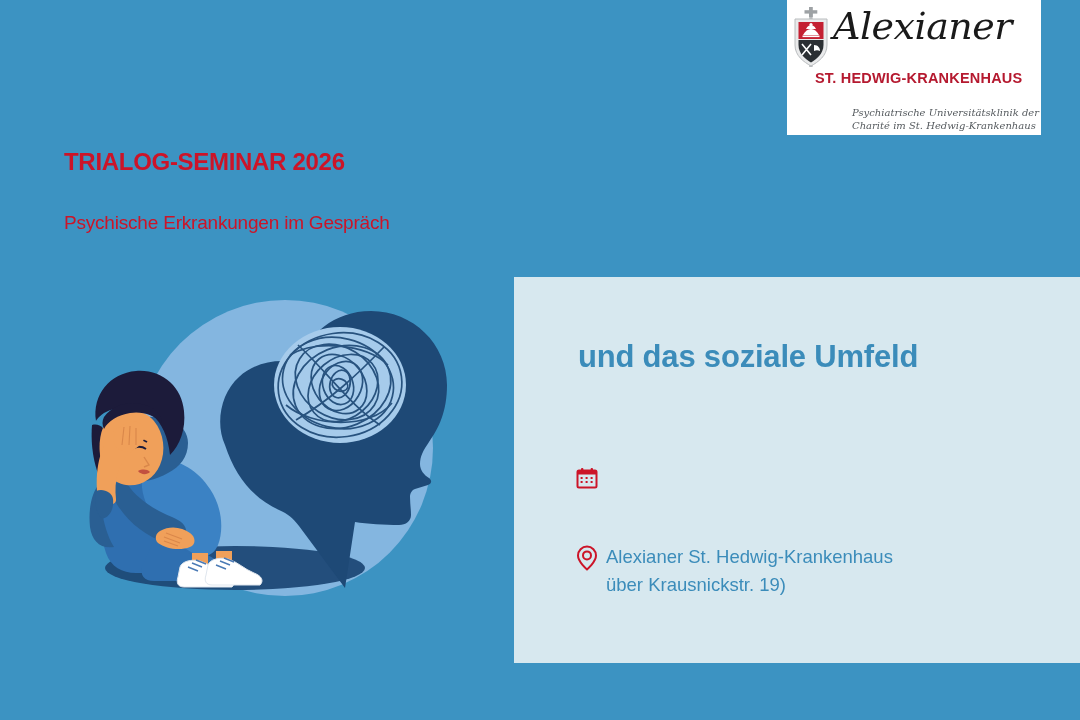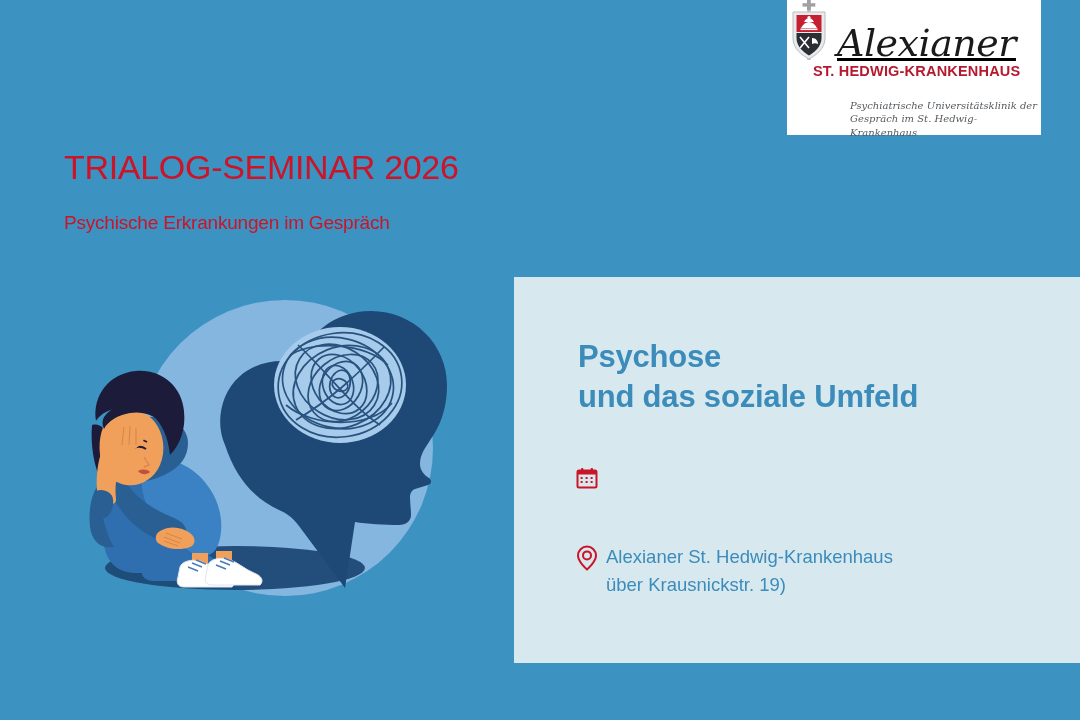--- a/index.html
+++ b/index.html
@@ -14,21 +14,21 @@
   
   .logo-box{
     position:absolute;left:787px;top:0;width:254px;height:135px;
     background:#ffffff;
     display:flex;align-items:center;justify-content:center;
   }
   .logo-inner{
     display:flex;flex-direction:column;align-items:flex-start;
     padding-top:4px;
   }
-  .logo-top{display:flex;align-items:flex-end;gap:6px;text-decoration:underline;}
+  .logo-top{display:flex;align-items:flex-start;gap:0;}
   .crest{width:44px;height:62px;flex:none;}
   .logo-word{
     font-family:"DejaVu Serif", serif;
     font-style:italic;
     font-size:38px;
     color:#1a1a1a;
     letter-spacing:-0.5px;
     line-height:1;
   }
   .logo-sub{
@@ -46,21 +46,21 @@
     font-size:10px;
     color:#555a5e;
     line-height:1.35;
     margin-left:63px;
     margin-top:20px;
   }
 
   
   .title{
     position:absolute;left:64px;top:148px;
-    font-size:34px;font-weight:normal;color:#cc1428;
+    font-size:24px;font-weight:bold;color:#cc1428;
     letter-spacing:-0.3px;
   }
   .subtitle{
     position:absolute;left:64px;top:212px;
     font-size:19px;color:#cc1428;font-weight:normal;
     letter-spacing:-0.2px;
   }
 
   
   .panel{
@@ -110,21 +110,21 @@
         <path d="M9.5 33 h25 v5 c0 9 -7.5 14.5 -12.5 17.5 c-5 -3 -12.5 -8.5 -12.5 -17.5 z" fill="#2b2f33"></path>
 
         <path d="M13 37 l9 11 M22 37 l-9 11" stroke="#ffffff" stroke-width="1.6" fill="none"></path>
         <path d="M25 38 c4 0 6 3 6 6 c-2 -1 -4 -1 -6 0 z" fill="#ffffff"></path>
       </svg>
       <div class="logo-word">Alexianer</div>
     </div>
     <div class="logo-sub">ST. HEDWIG-KRANKENHAUS</div>
     <div class="logo-tag">
       <div>Psychiatrische Universitätsklinik der</div>
-      <div>Gespräch im St. Hedwig-Krankenhaus</div>
+      <div>Charité im St. Hedwig-Krankenhaus</div>
     </div>
   </div>
 </div>
 
 <div class="title">TRIALOG-SEMINAR 2026</div>
 <div class="subtitle">Psychische Erkrankungen im Gespräch</div>
 
 <svg class="illu" viewBox="0 0 460 330">
 
   <circle cx="245" cy="163" r="148" fill="#84b6e0"></circle>
@@ -214,21 +214,20 @@
       <path d="M84 142 l-2 18 M90 141 l-1 19 M96 143 l0 17"></path>
     </g>
 
     <path d="M56 206 c-2 12 0 22 6 28 c8 -2 12 -10 11 -20 c-1 -7 -10 -11 -17 -8 z" fill="#2a5f93"></path>
   </g>
 </svg>
 
 <div class="panel">
 
   <div class="panel-head">
-    <div>Psychose</div>
     <div>und das soziale Umfeld</div>
   </div>
 
   <div class="info-row date">
     <svg class="icon" width="22" height="22" viewBox="0 0 22 22">
       <rect x="1.5" y="3.5" width="19" height="17" rx="1.5" fill="none" stroke="#cc1428" stroke-width="2"></rect>
       <rect x="1.5" y="3.5" width="19" height="4" fill="#cc1428"></rect>
       <rect x="5" y="1" width="2.4" height="4.5" rx="1" fill="#cc1428"></rect>
       <rect x="14.6" y="1" width="2.4" height="4.5" rx="1" fill="#cc1428"></rect>
       <g fill="#cc1428">

